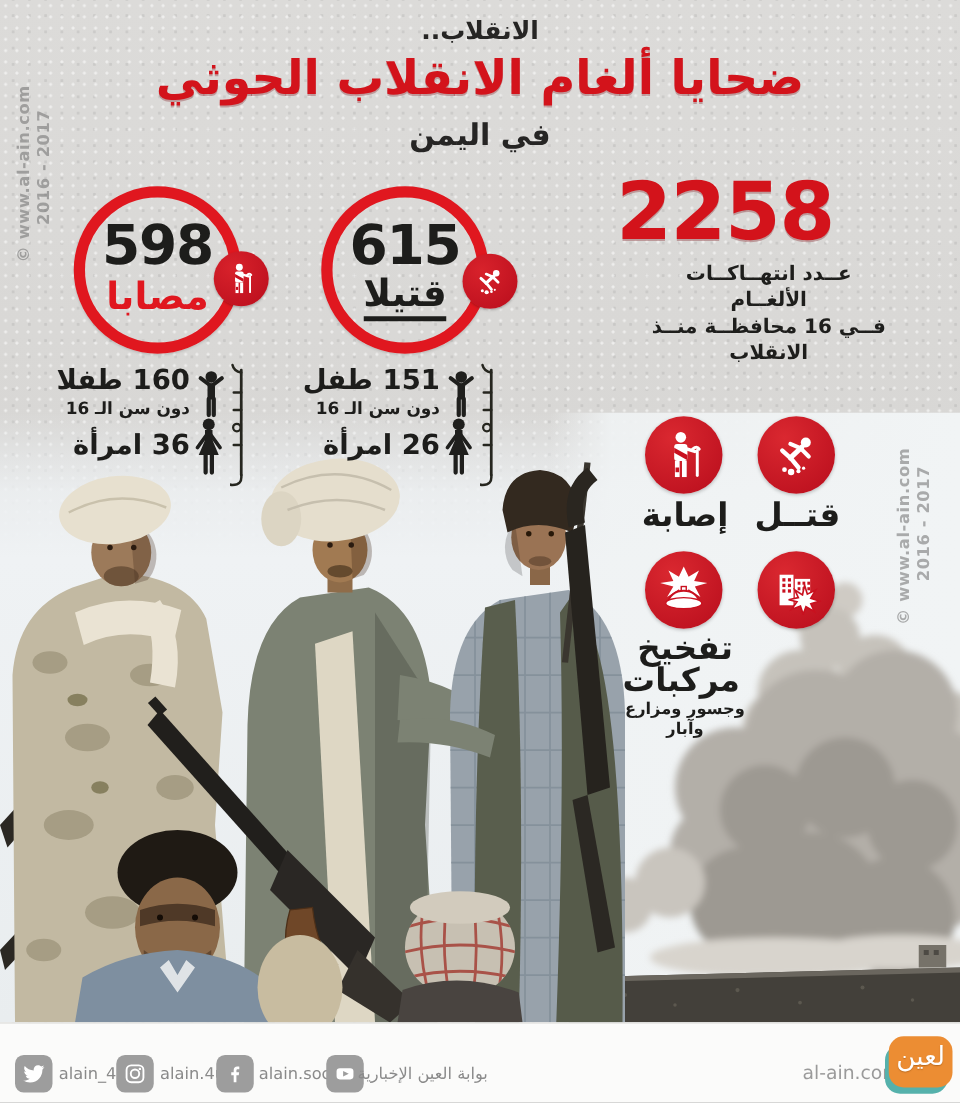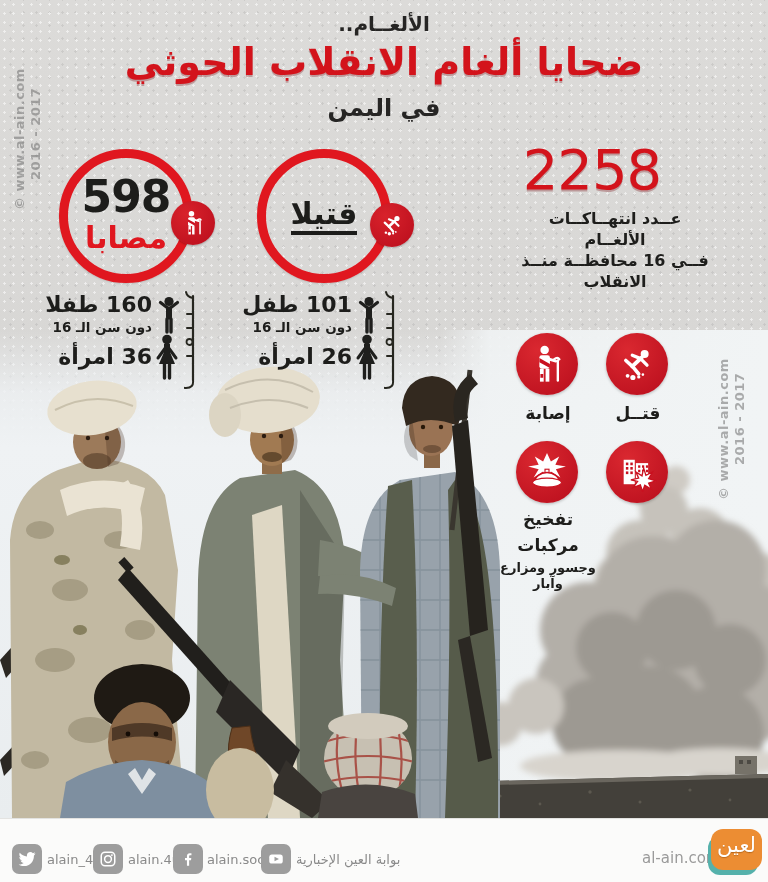--- a/index.html
+++ b/index.html
@@ -33,28 +33,28 @@
   .lbl-killed{color:#1d1d1b;border-bottom:4px solid #1d1d1b;line-height:34px!important;}
   .badge{width:44px;height:44px;border-radius:50%;
          background:radial-gradient(circle at 35% 30%,#d8222b,#b90d1c);
          display:flex;align-items:center;justify-content:center;box-shadow:0 1px 2px rgba(0,0,0,.25);}
 
   
   .ss-big{font-size:22px;line-height:26px;font-weight:bold;color:#1d1d1b;}
   .ss-small{font-size:13.5px;line-height:16px;font-weight:bold;color:#1d1d1b;}
 
   
-  .bignum{left:492px;top:138px;width:200px;font-size:56px;line-height:64px;font-weight:normal;
+  .bignum{left:480px;top:138px;width:200px;font-size:64px;line-height:64px;font-weight:bold;
           color:#d3131b;letter-spacing:-1px;text-shadow:0 2px 0 rgba(120,8,12,.30);}
   .caption{left:520px;top:208px;width:190px;font-size:16px;line-height:21px;font-weight:bold;color:#1e1e1c;}
   .dmg-head{left:492px;top:288px;width:200px;font-size:28px;font-weight:bold;color:#1d1d1b;}
   .dmg-circle{width:62px;height:62px;border-radius:50%;
         background:radial-gradient(circle at 35% 28%,#da2830,#b80d1c);
         display:flex;align-items:center;justify-content:center;box-shadow:0 1px 3px rgba(0,0,0,.25);}
-  .dmg-lbl{font-size:17px;line-height:26px;font-weight:bold;color:#1d1d1b;}
+  .dmg-lbl{font-size:26px;line-height:26px;font-weight:bold;color:#1d1d1b;}
   .dmg-sub{font-size:13px;line-height:16px;font-weight:bold;color:#1d1d1b;}
 
   
   .wm{color:rgba(110,110,110,.55);font-size:13px;font-weight:600;white-space:nowrap;
       transform:rotate(-90deg);transform-origin:left top;letter-spacing:.5px;}
 
   
   .footer-bar{left:0;top:818px;width:768px;height:64px;background:#fbfbfa;border-top:1px solid #e3e3e1;}
   .soc-ic{width:30px;height:30px;border-radius:7px;background:#9d9d9d;
           display:flex;align-items:center;justify-content:center;}
@@ -244,21 +244,21 @@
         <path d="M318,488 L322,462 Q368,446 415,464 L418,488 Z" fill="#494440"></path>
       </g>
     </g>
   </svg>
 
   <div class="abs wm" style="left:12px;top:210px;">© www.al-ain.com</div>
   <div class="abs wm" style="left:28px;top:180px;">2016 - 2017</div>
   <div class="abs wm" style="left:716px;top:500px;">© www.al-ain.com</div>
   <div class="abs wm" style="left:732px;top:465px;">2016 - 2017</div>
 
-  <div class="abs ctr rtl kicker">الألغــام..</div>
+  <div class="abs ctr rtl kicker">الانقلاب..</div>
   <div class="abs ctr rtl subtitle">في اليمن</div>
   <div class="abs ctr rtl title">ضحايا ألغام الانقلاب الحوثي</div>
 
   <div class="abs ring" style="left:59px;top:149px;">
     <div class="num">598</div>
     <div class="lbl lbl-injured rtl">مصابا</div>
   </div>
   <div class="abs badge" style="left:171px;top:201px;">
     <svg width="26" height="26" viewBox="0 0 34 34">
       <circle cx="15" cy="5" r="3.6" fill="#fff"></circle>
@@ -267,20 +267,21 @@
       <path d="M19.5,13 L24.5,14.5" stroke="#fff" stroke-width="2.4" stroke-linecap="round"></path>
       <path d="M23,13 q3,-2.5 4.5,0" stroke="#fff" stroke-width="2" fill="none" stroke-linecap="round"></path>
       <path d="M26.2,14 V31" stroke="#fff" stroke-width="2" stroke-linecap="round"></path>
       <rect x="11" y="21" width="3.2" height="11" fill="#fff"></rect>
       <rect x="15.8" y="21" width="3.2" height="11" fill="#fff"></rect>
       <rect x="11.4" y="25.5" width="2.4" height="3.2" fill="#c9101f"></rect>
     </svg>
   </div>
 
   <div class="abs ring" style="left:257px;top:149px;">
+    <div class="num">615</div>
     <div class="lbl lbl-killed rtl">قتيلا</div>
   </div>
   <div class="abs badge" style="left:370px;top:203px;">
     <svg width="26" height="26" viewBox="0 0 34 34">
       <circle cx="23.5" cy="8.5" r="3.4" fill="#fff"></circle>
       <path d="M21,11.5 L13,19" stroke="#fff" stroke-width="3.4" stroke-linecap="round"></path>
       <path d="M20,12.5 L25.5,18" stroke="#fff" stroke-width="2.8" stroke-linecap="round"></path>
       <path d="M19,12 L13,9.5" stroke="#fff" stroke-width="2.8" stroke-linecap="round"></path>
       <path d="M13,19 L7.5,14" stroke="#fff" stroke-width="3" stroke-linecap="round"></path>
       <path d="M13.5,19.5 L18.5,25.5" stroke="#fff" stroke-width="3" stroke-linecap="round"></path>
@@ -308,21 +309,21 @@
     <path d="M12.5,30 V44 M17.5,30 V44" stroke="#1f1f1d" stroke-width="3.4" stroke-linecap="round"></path>
   </svg>
   <svg class="abs" style="left:184px;top:290px;" width="16" height="100" viewBox="0 0 16 100">
     <path d="M9,6 V90" stroke="#26261f" stroke-width="2.2" stroke-linecap="round" fill="none"></path>
     <path d="M9,8 q-6,-1 -7,-6" stroke="#26261f" stroke-width="2" fill="none" stroke-linecap="round"></path>
     <path d="M9,24 h-6 M9,38 h-6 M9,66 h-6" stroke="#26261f" stroke-width="2" stroke-linecap="round"></path>
     <circle cx="5.5" cy="52" r="3" stroke="#26261f" stroke-width="1.8" fill="none"></circle>
     <path d="M9,90 q1,8 -7,8 q-5,0 -4,-5" stroke="#26261f" stroke-width="2" fill="none" stroke-linecap="round"></path>
   </svg>
 
-  <div class="abs rtl ss-big" style="left:236px;top:292px;width:116px;">101 طفل</div>
+  <div class="abs rtl ss-big" style="left:236px;top:292px;width:116px;">151 طفل</div>
   <div class="abs rtl ss-small" style="left:236px;top:319px;width:116px;">دون سن الـ 16</div>
   <div class="abs rtl ss-big" style="left:236px;top:344px;width:116px;">26 امرأة</div>
   <svg class="abs" style="left:356px;top:296px;" width="26" height="38" viewBox="0 0 26 38">
     <circle cx="13" cy="5.5" r="4.6" fill="#1f1f1d"></circle>
     <rect x="10" y="10.5" width="6" height="13" rx="2.5" fill="#1f1f1d"></rect>
     <path d="M13,13 L4.5,6.5 M13,13 L21.5,6.5" stroke="#1f1f1d" stroke-width="3.2" stroke-linecap="round"></path>
     <path d="M11,23 V36 M15,23 V36" stroke="#1f1f1d" stroke-width="3.4" stroke-linecap="round"></path>
   </svg>
   <svg class="abs" style="left:352px;top:334px;" width="30" height="48" viewBox="0 0 30 48">
     <circle cx="15" cy="5.5" r="4.8" fill="#1f1f1d"></circle>
@@ -441,21 +442,21 @@
   <div class="abs soc-lbl" style="left:207px;top:852px;">alain.social</div>
 
   <div class="abs" style="left:261px;top:844px;">
     <div class="soc-ic">
       <svg width="18" height="18" viewBox="0 0 24 24">
         <rect x="3" y="6" width="18" height="12" rx="3.5" fill="#fff"></rect>
         <polygon points="10,9 16,12 10,15" fill="#9d9d9d"></polygon>
       </svg>
     </div>
   </div>
-  <div class="abs soc-lbl rtl" style="left:296px;top:852px;">بوابة العين الإخبارية</div>
+  <div class="abs soc-lbl rtl" style="left:286px;top:852px;">بوابة العين الإخبارية</div>
 
   <div class="abs site" style="left:642px;top:849px;">al-ain.com</div>
 
   <div class="abs logo" style="left:708px;top:829px;">
     <div class="teal"></div>
     <div class="orange"></div>
     <div class="txt rtl">لعين</div>
   </div>
 
 </div>

